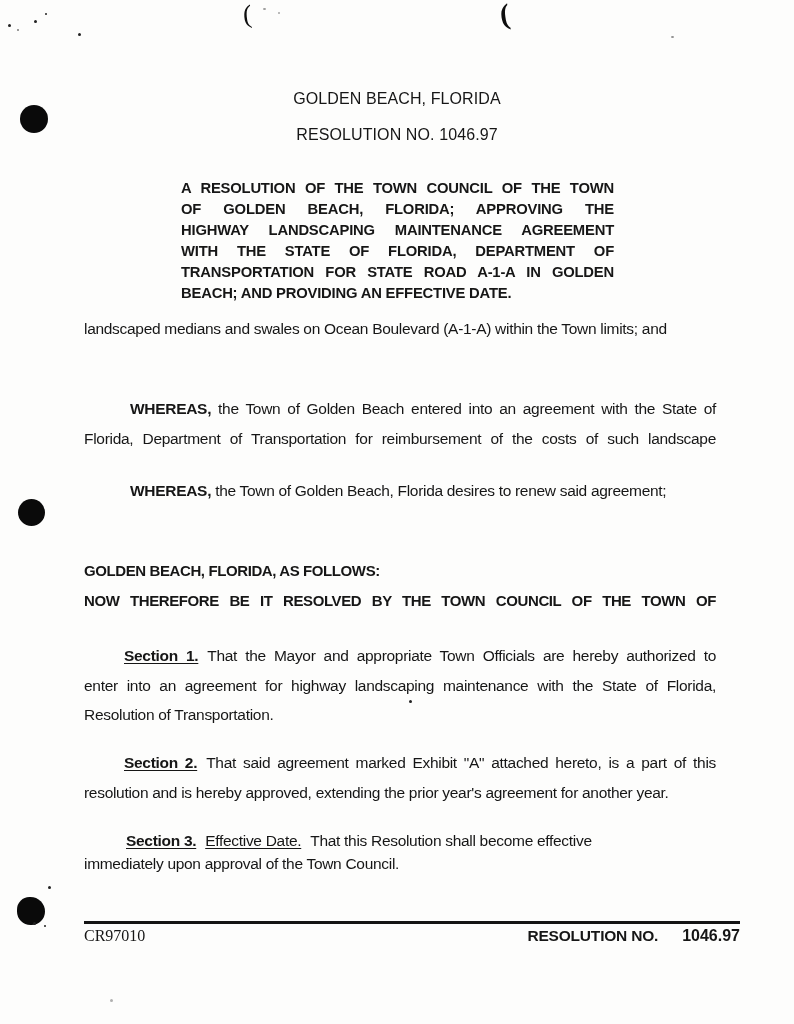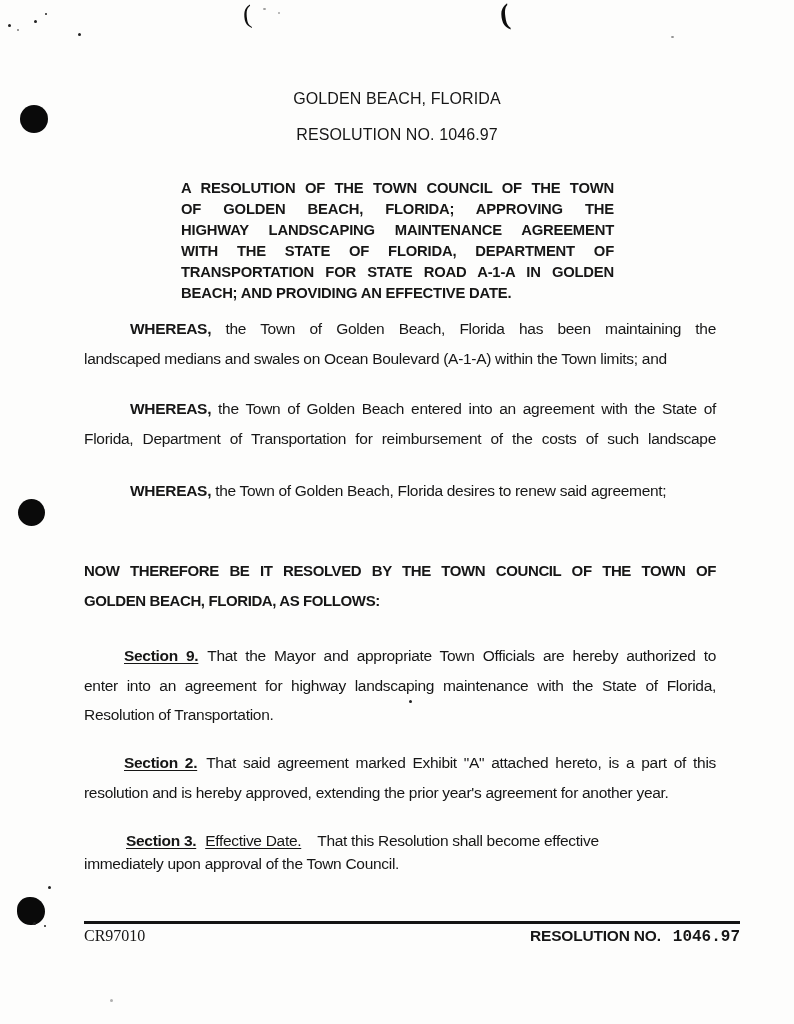--- a/index.html
+++ b/index.html
@@ -56,21 +56,21 @@
     font-size: 15.5px;
     letter-spacing: -0.3px;
     line-height: 29.5px;
   }
   .line { white-space: nowrap; }
   .just { text-align: justify; text-align-last: justify; }
   .ind46 { padding-left: 46px; }
   .ind40 { padding-left: 40px; }
   .bold { font-weight: bold; }
   .seclabel { font-weight: bold; text-decoration: underline; text-underline-offset: 2px; margin-right: 9px; }
-  .sublabel { text-decoration: underline; text-underline-offset: 2px; margin-right: 16px; }
+  .sublabel { text-decoration: underline; text-underline-offset: 2px; margin-right: 9px; }
 
   .resolved {
     font-weight: bold;
     font-size: 15px;
     letter-spacing: -0.4px;
     line-height: 30px;
   }
   .sec3 { line-height: 23px; }
 
   
@@ -83,24 +83,24 @@
     justify-content: space-between;
     align-items: baseline;
     margin-top: 3px;
   }
   .doc-code {
     font-family: "Liberation Serif", serif;
     font-size: 16px;
   }
   .res-label { font-weight: bold; font-size: 15.5px; letter-spacing: -0.2px; }
   .res-num {
-    font-family: Liberation Mono, monospace;
+    font-family: Liberation Sans, sans-serif;
     font-weight: bold;
     font-size: 16px;
-    margin-left: 12px;
+    margin-left: 24px;
   }
 </style>
 </head>
 <body>
 
 <div class="page">
 
   <div class="hole" style="left:20px; top:105px; width:28px; height:28px;"></div>
   <div class="hole" style="left:18px; top:499px; width:27px; height:27px;"></div>
   <div class="hole" style="left:17px; top:897px; width:28px; height:28px; border-radius:46% 54% 50% 50%;"></div>
@@ -128,47 +128,44 @@
   <div class="abs title-block">
     <div class="line just">A RESOLUTION OF THE TOWN COUNCIL OF THE TOWN</div>
     <div class="line just">OF GOLDEN BEACH, FLORIDA; APPROVING THE</div>
     <div class="line just">HIGHWAY LANDSCAPING MAINTENANCE AGREEMENT</div>
     <div class="line just">WITH THE STATE OF FLORIDA, DEPARTMENT OF</div>
     <div class="line just">TRANSPORTATION FOR STATE ROAD A-1-A IN GOLDEN</div>
     <div class="line">BEACH; AND PROVIDING AN EFFECTIVE DATE.</div>
   </div>
 
   <div class="abs para" style="top:314px;">
-    <div class="line just ind46">
-      <span class="bold">WHEREAS,</span><span> the Town of Golden Beach, Florida has been maintaining the</span>
-    </div>
     <div class="line">landscaped medians and swales on Ocean Boulevard (A-1-A) within the Town limits; and</div>
   </div>
 
   <div class="abs para" style="top:394px;">
     <div class="line just ind46">
       <span class="bold">WHEREAS,</span><span> the Town of Golden Beach entered into an agreement with the State of</span>
     </div>
     <div class="line just">Florida, Department of Transportation for reimbursement of the costs of such landscape</div>
   </div>
 
   <div class="abs para" style="top:476px;">
     <div class="line ind46">
       <span class="bold">WHEREAS,</span><span> the Town of Golden Beach, Florida desires to renew said agreement;</span>
     </div>
   </div>
 
   <div class="abs para resolved" style="top:556px;">
+    <div class="line">GOLDEN BEACH, FLORIDA, AS FOLLOWS:</div>
     <div class="line just">NOW THEREFORE BE IT RESOLVED BY THE TOWN COUNCIL OF THE TOWN OF</div>
-    <div class="line">GOLDEN BEACH, FLORIDA, AS FOLLOWS:</div>
   </div>
 
   <div class="abs para" style="top:641px;">
     <div class="line just ind40">
-      <span class="seclabel">Section 9.</span><span>That the Mayor and appropriate Town Officials are hereby authorized to</span>
+      <span class="seclabel">Section 1.</span><span>That the Mayor and appropriate Town Officials are hereby authorized to</span>
     </div>
     <div class="line just">enter into an agreement for highway landscaping maintenance with the State of Florida,</div>
     <div class="line">Resolution of Transportation.</div>
   </div>
 
   <div class="abs para" style="top:748px;">
     <div class="line just ind40">
       <span class="seclabel">Section 2.</span><span>That said agreement marked Exhibit "A" attached hereto, is a part of this</span>
     </div>
     <div class="line">resolution and is hereby approved, extending the prior year's agreement for another year.</div>

